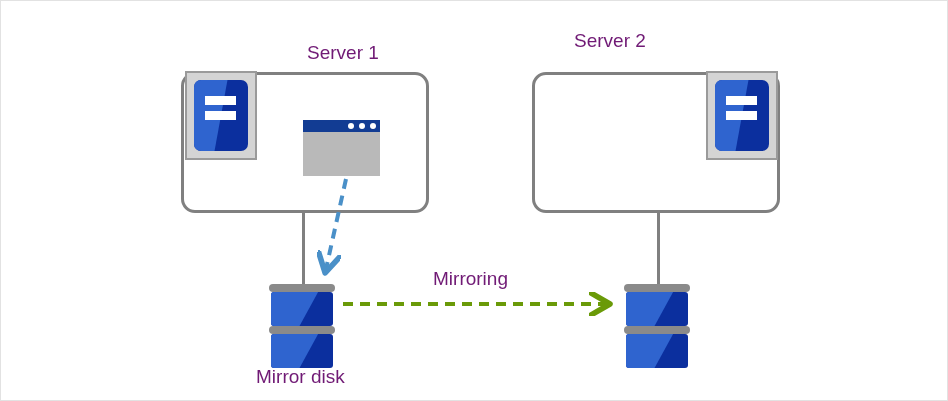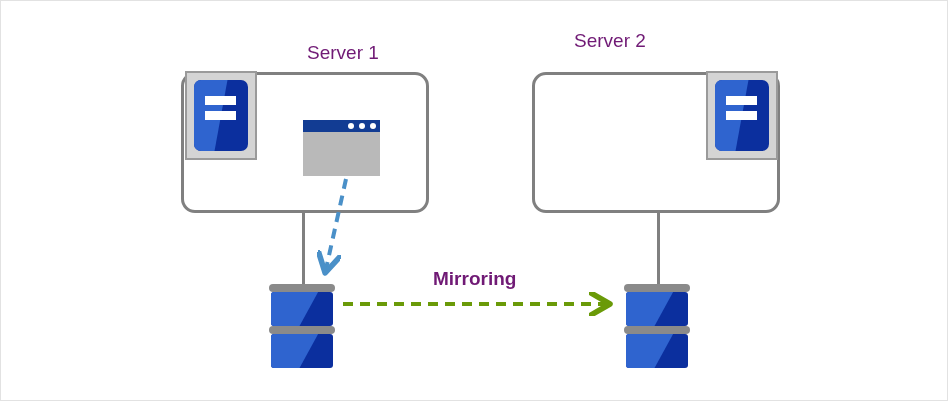--- a/index.html
+++ b/index.html
@@ -25,21 +25,21 @@
     position: absolute;
     color: #701a75;
     font-size: 19px;
     line-height: 1;
     white-space: pre;
     font-family: "Liberation Sans", sans-serif;
   }
   .lbl-server1 { left: 306px; top: 42px; }
   .lbl-server2 { left: 573px; top: 30px; }
   .lbl-appa    { left: 283px; top: 95px; }
-  .lbl-mirroring { left: 432px; top: 268px; font-weight: bold; }
+  .lbl-mirroring { left: 432px; top: 268px; }
   .lbl-mirrordisk { left: 255px; top: 366px; }
 
   
   .server-box {
     position: absolute;
     border: 3px solid #808080;
     border-radius: 14px;
     background: #ffffff;
     box-sizing: border-box;
   }
@@ -198,20 +198,21 @@
   </div>
 
   <div class="disk" id="disk2">
     <div class="disk-plate disk-plate-1"></div>
     <div class="disk-body disk-body-1"></div>
     <div class="disk-plate disk-plate-2"></div>
     <div class="disk-body disk-body-2"></div>
   </div>
 
   <div class="lbl lbl-mirroring">Mirroring</div>
+  <div class="lbl lbl-mirrordisk">Mirror disk</div>
 
   <svg id="arrows" viewBox="0 0 948 401" xmlns="http://www.w3.org/2000/svg">
     <defs>
       <marker id="head-blue" markerWidth="6" markerHeight="6" refX="4.2" refY="3" orient="auto" markerUnits="strokeWidth">
         <path d="M0,0 L5.2,3 L0,6" fill="none" stroke="#4a90c8" stroke-width="1.4" stroke-linecap="round" stroke-linejoin="round"></path>
       </marker>
       <marker id="head-green" markerWidth="6" markerHeight="6" refX="4.2" refY="3" orient="auto" markerUnits="strokeWidth">
         <path d="M0,0 L5.2,3 L0,6" fill="none" stroke="#6a9a08" stroke-width="1.4" stroke-linecap="round" stroke-linejoin="round"></path>
       </marker>
     </defs>

